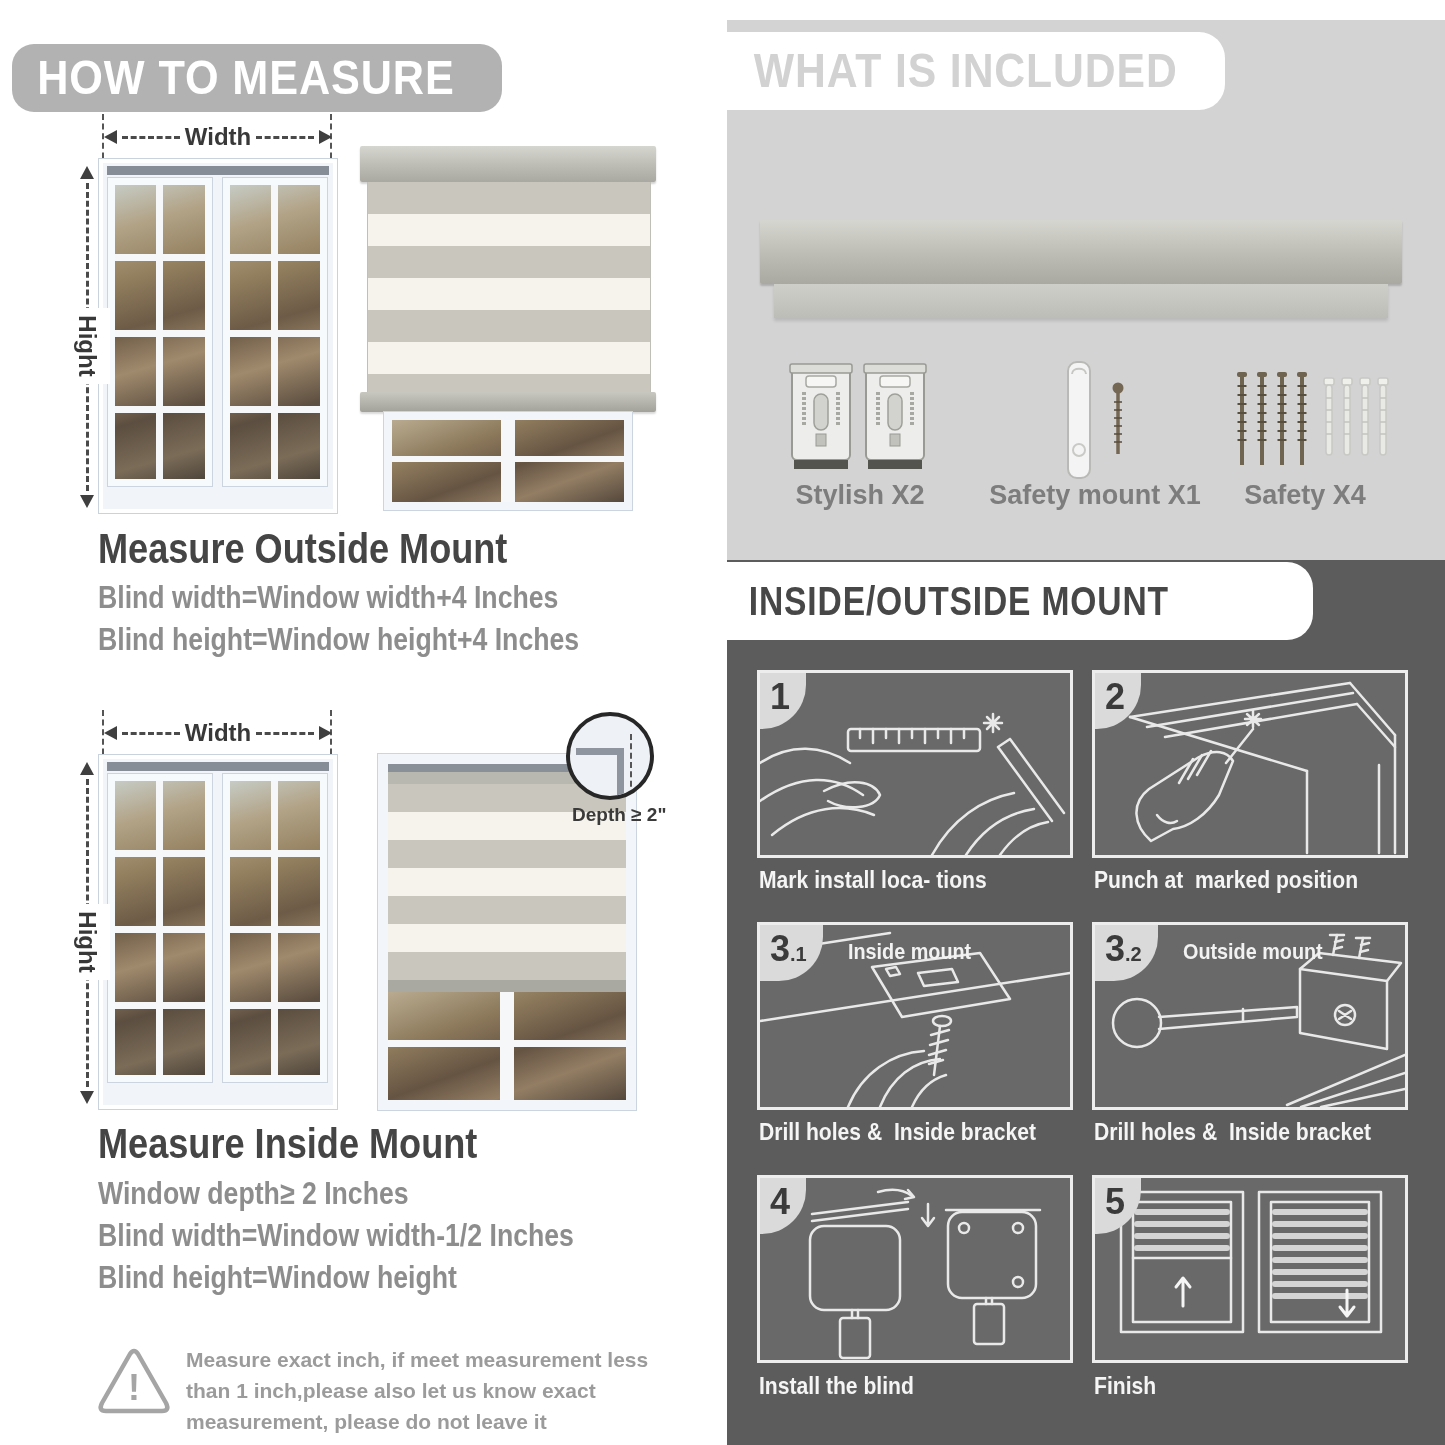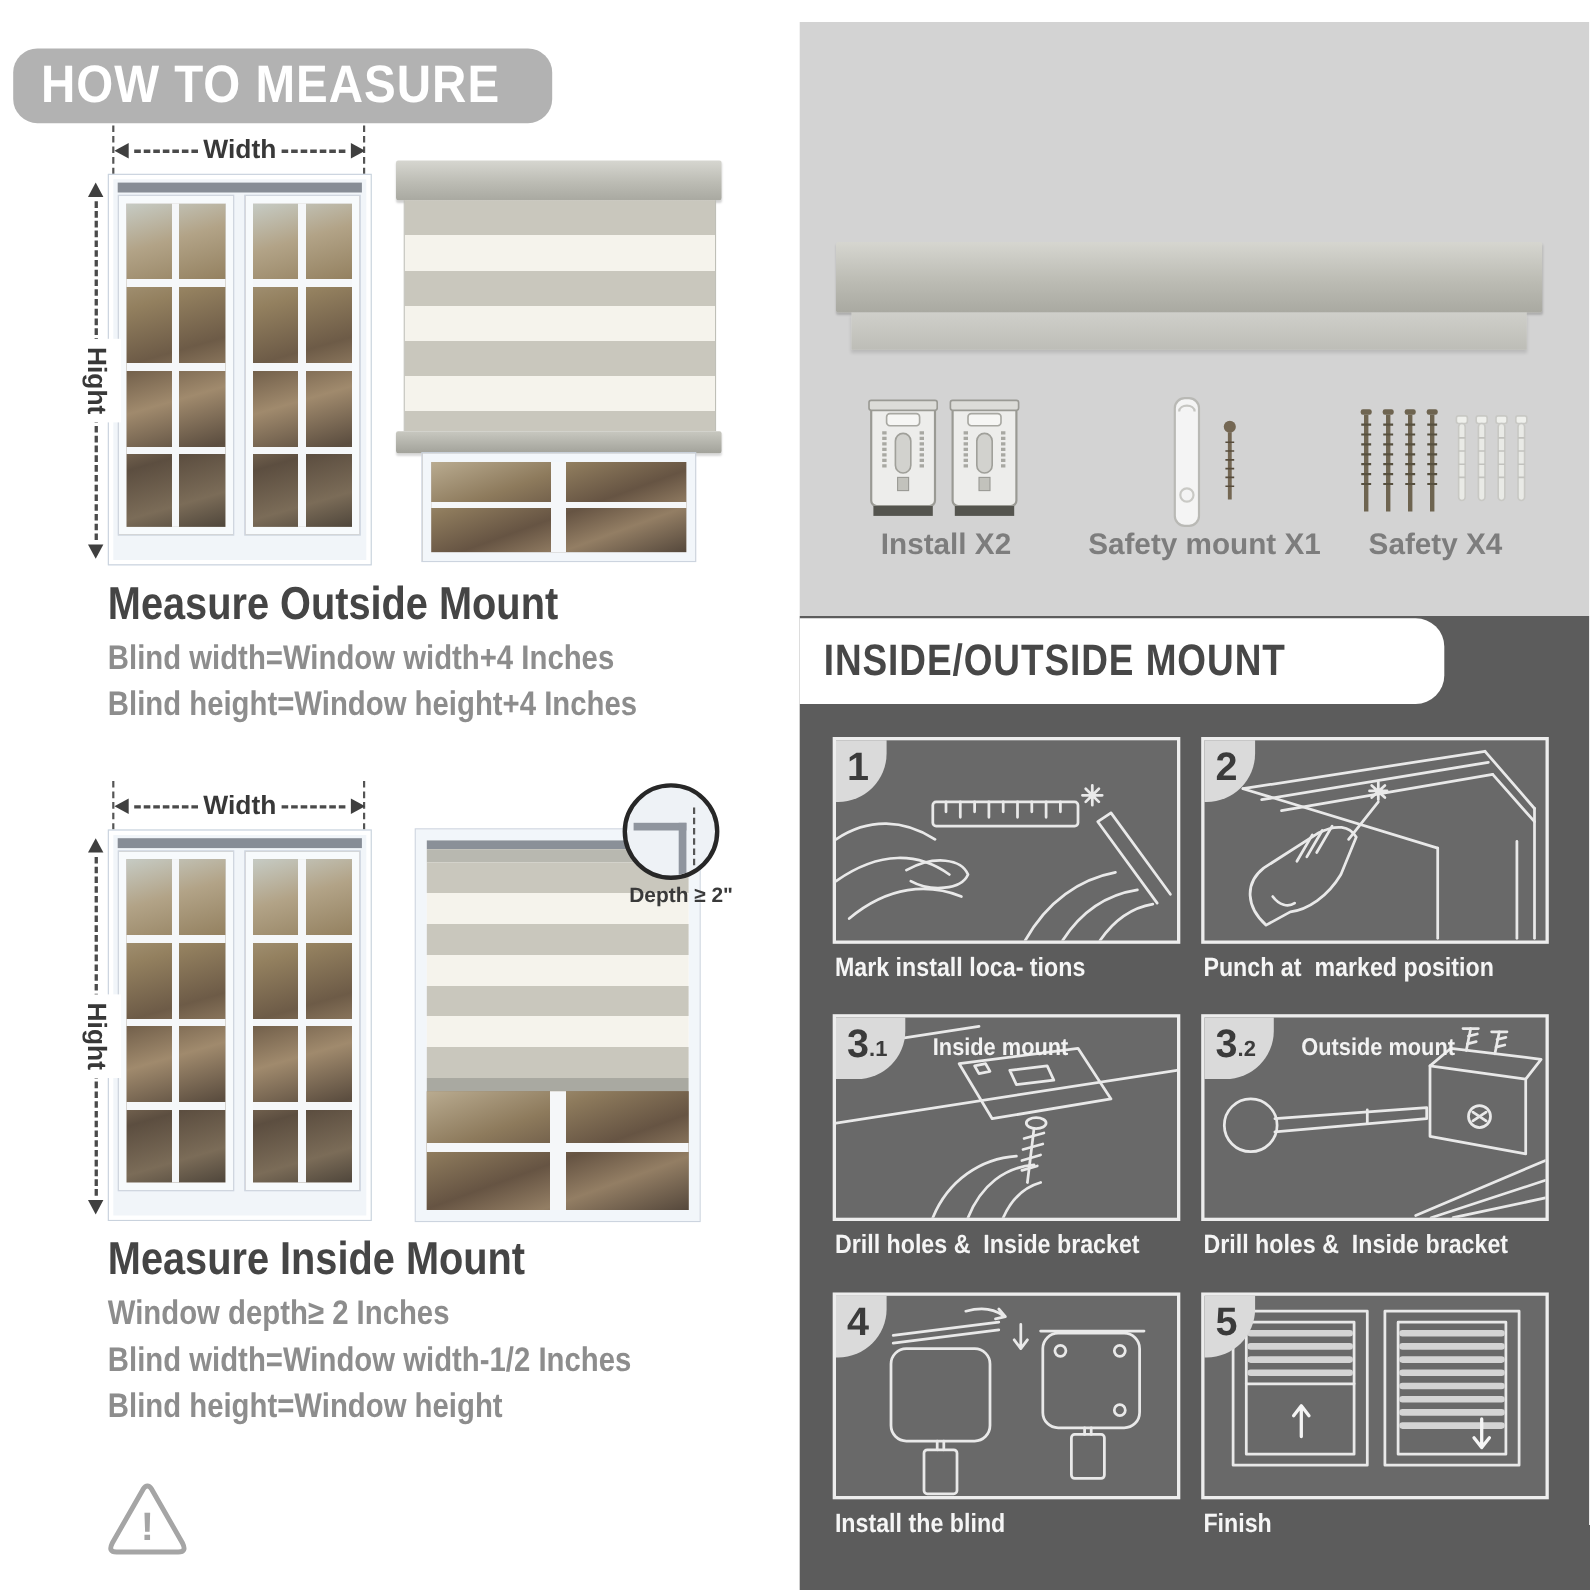--- a/index.html
+++ b/index.html
@@ -176,23 +176,31 @@
 
   <div class="abs heading condL" style="left:98px;top:1100px;">Measure Inside Mount</div>
   <div class="abs bodyline condL" style="left:98px;top:1156px;">Window depth≥ 2 Inches</div>
   <div class="abs bodyline condL" style="left:98px;top:1198px;">Blind width=Window width-1/2 Inches</div>
   <div class="abs bodyline condL" style="left:98px;top:1240px;">Blind height=Window height</div>
 
   <svg class="abs" style="left:96px;top:1326px;" width="76" height="74" viewBox="0 0 76 74">
     <path d="M34,8 Q38,2 42,8 L70,57 Q74,65 66,65 L10,65 Q2,65 6,57 Z" fill="none" stroke="#a5a5a5" stroke-width="4.5" stroke-linejoin="round"></path>
     <text x="38" y="54" text-anchor="middle" font-size="36" font-weight="bold" fill="#a5a5a5">!</text>
   </svg>
+  <div class="abs" style="left:186px;top:1324px;">
+    <div class="warn-line">Measure exact inch, if meet measurement less</div>
+    <div class="warn-line">than 1 inch,please also let us know exact</div>
+    <div class="warn-line">measurement, please do not leave it</div>
+  </div>
 
   <div class="abs gray-panel"></div>
 
+  <div class="abs included-box">
+    <span class="included-text">WHAT IS INCLUDED</span>
+  </div>
 
 
   <div class="abs cassette" style="left:760px;top:200px;width:642px;height:64px;"></div>
   <div class="abs" style="left:774px;top:264px;width:614px;height:34px;background:linear-gradient(180deg,#cfcfca,#bdbdb7);box-shadow:0 3px 3px rgba(0,0,0,.12);"></div>
 
   <svg class="abs" style="left:788px;top:342px;" width="66" height="116" viewBox="0 0 66 116">
     <rect x="4" y="6" width="58" height="92" rx="5" fill="#ededeb" stroke="#9a9a94" stroke-width="2"></rect>
     <rect x="2" y="2" width="62" height="9" rx="2" fill="#dcdcd8" stroke="#9a9a94" stroke-width="1.5"></rect>
     <rect x="18" y="14" width="30" height="11" rx="3" fill="#f6f6f4" stroke="#a8a8a2" stroke-width="1.5"></rect>
     <path d="M16,30 v34 M50,30 v34" stroke="#a8a8a2" stroke-width="4" stroke-dasharray="3 2" fill="none"></path>
@@ -255,21 +263,21 @@
     <rect x="2" y="2" width="10" height="7" rx="2" fill="#eff0ec" stroke="#c8c8c4" stroke-width="1.5"></rect>
     <rect x="4" y="9" width="6" height="70" rx="3" fill="#e9eae6" stroke="#c8c8c4" stroke-width="1.5"></rect>
     <path d="M4,22 h6 M4,34 h6 M4,46 h6 M4,58 h6" stroke="#c2c2be" stroke-width="1.5" fill="none"></path>
   </svg>
   <svg class="abs" style="left:1376px;top:356px;" width="14" height="88" viewBox="0 0 14 88">
     <rect x="2" y="2" width="10" height="7" rx="2" fill="#eff0ec" stroke="#c8c8c4" stroke-width="1.5"></rect>
     <rect x="4" y="9" width="6" height="70" rx="3" fill="#e9eae6" stroke="#c8c8c4" stroke-width="1.5"></rect>
     <path d="M4,22 h6 M4,34 h6 M4,46 h6 M4,58 h6" stroke="#c2c2be" stroke-width="1.5" fill="none"></path>
   </svg>
 
-  <div class="item-label" style="left:760px;width:200px;">Install X2</div>
+  <div class="item-label" style="left:760px;width:200px;">Stylish X2</div>
   <div class="item-label" style="left:985px;width:220px;">Safety mount X1</div>
   <div class="item-label" style="left:1215px;width:180px;">Safety X4</div>
 
   <div class="abs dark-panel"></div>
   <div class="abs mount-box">
     <span class="mount-text">INSIDE/OUTSIDE MOUNT</span>
   </div>
 
   <div class="step-panel" style="left:757px;top:650px;">
     <svg class="step-art" viewBox="0 0 310 182">

